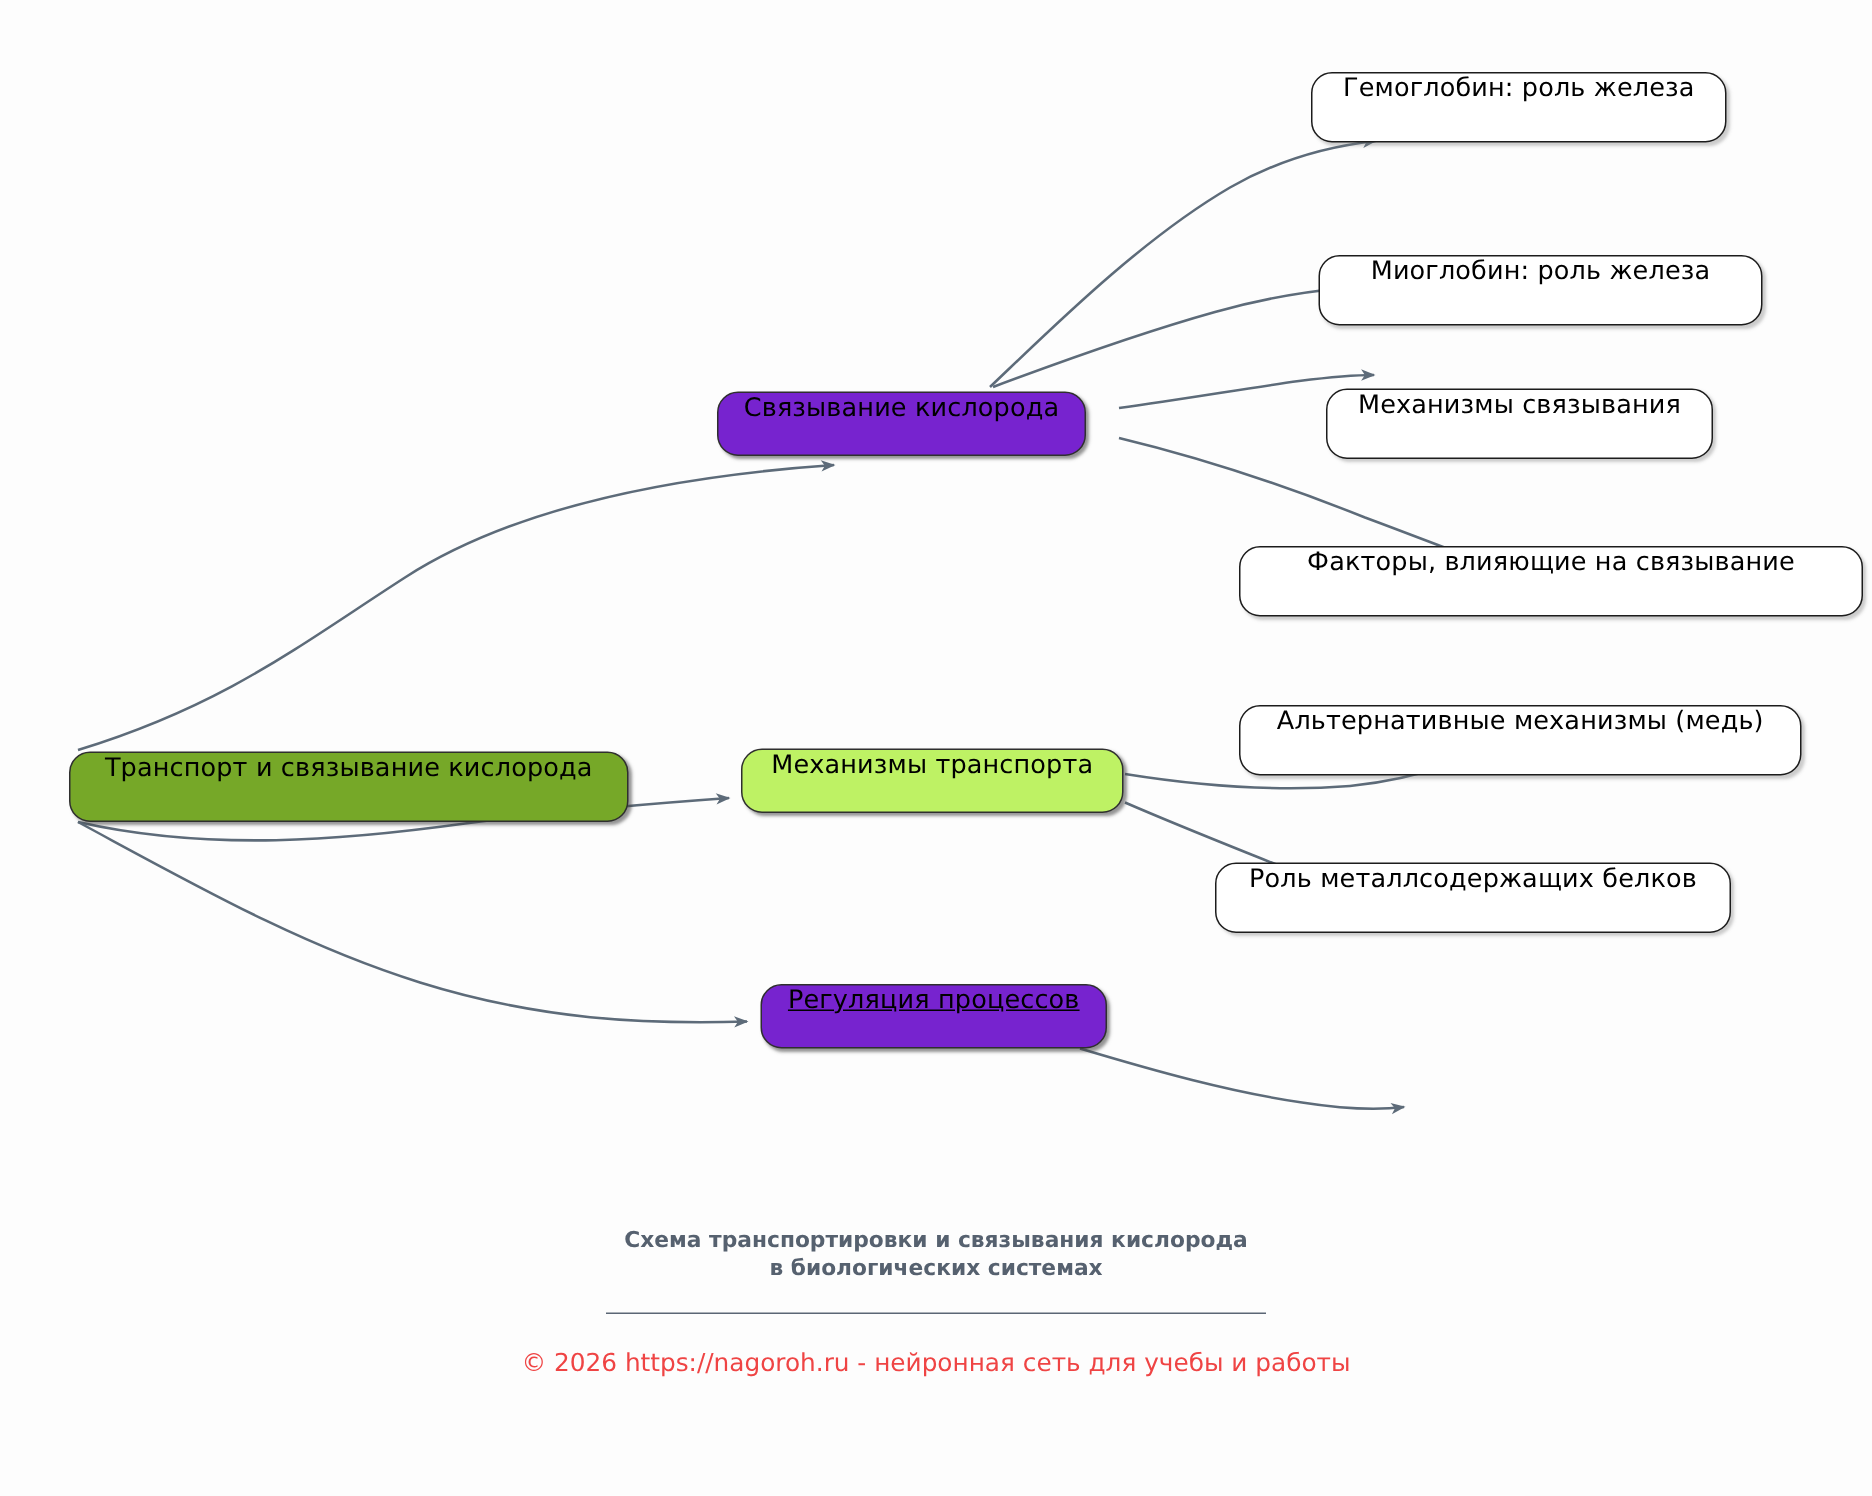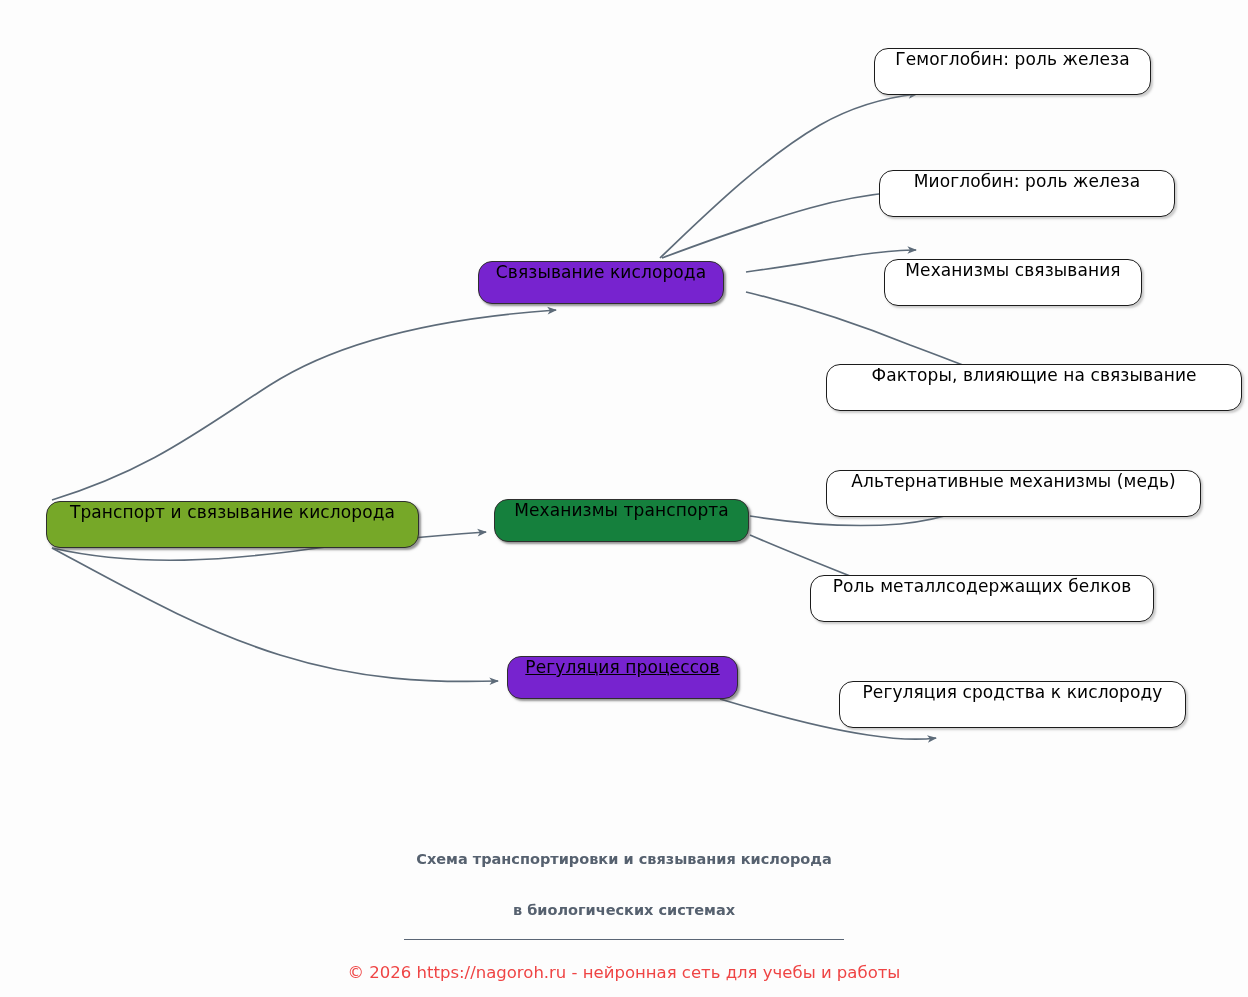--- a/index.html
+++ b/index.html
@@ -72,21 +72,20 @@
     width: 1248px;
     top: 818px;
     text-align: center;
   }
   .caption {
     color: #56616f;
     font-size: 14.5px;
     font-weight: bold;
     line-height: 19px;
     font-family: "DejaVu Sans", sans-serif;
-    margin-top: 32px;
   }
   .divider {
     width: 440px;
     height: 0;
     margin: 19px auto 0 auto;
     border-top: 1.5px solid #5b6675;
   }
   .credit {
     margin-top: 23px;
     color: #ef4444;
@@ -124,21 +123,21 @@
   </svg>
 
   <div class="node node-root" id="node-root" style="left: 46px; top: 501px; width: 373px; height: 47px; background: rgb(118, 168, 40);">
     <span class="node-label">Транспорт и связывание кислорода</span>
   </div>
 
   <div class="node node-branch" id="node-binding" style="left: 478px; top: 261px; width: 246px; height: 43px; background: rgb(119, 35, 207);">
     <span class="node-label">Связывание кислорода</span>
   </div>
 
-  <div class="node node-branch" id="node-transport" style="left: 494px; top: 499px; width: 255px; height: 43px; background: #15803d;">
+  <div class="node node-branch" id="node-transport" style="left: 494px; top: 499px; width: 255px; height: 43px; background: #bef264;">
     <span class="node-label">Механизмы транспорта</span>
   </div>
 
   <div class="node node-branch" id="node-regulation" style="left: 507px; top: 656px; width: 231px; height: 43px; background: rgb(119, 35, 207); text-decoration: underline;">
     <span class="node-label">Регуляция процессов</span>
   </div>
 
   <div class="node node-leaf" id="node-hemoglobin" style="left: 874px; top: 48px; width: 277px; height: 47px;">
     <span class="node-label">Гемоглобин: роль железа</span>
   </div>
@@ -156,23 +155,20 @@
   </div>
 
   <div class="node node-leaf" id="node-alternative-mechanisms" style="left: 826px; top: 470px; width: 375px; height: 47px;">
     <span class="node-label">Альтернативные механизмы (медь)</span>
   </div>
 
   <div class="node node-leaf" id="node-metalloproteins" style="left: 810px; top: 575px; width: 344px; height: 47px;">
     <span class="node-label">Роль металлсодержащих белков</span>
   </div>
 
-  <div class="node node-leaf" id="node-affinity-regulation" style="left: 839px; top: 681px; width: 347px; height: 47px;">
-    <span class="node-label">Регуляция сродства к кислороду</span>
-  </div>
 
   <div id="footer">
     <div class="caption">Схема транспортировки и связывания кислорода</div>
     <div class="caption">в биологических системах</div>
     <div class="divider"></div>
     <div class="credit">© 2026 https://nagoroh.ru - нейронная сеть для учебы и работы</div>
   </div>
 
 </div>
 

